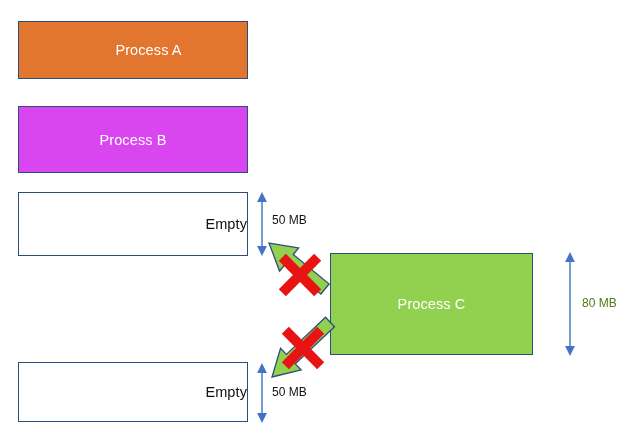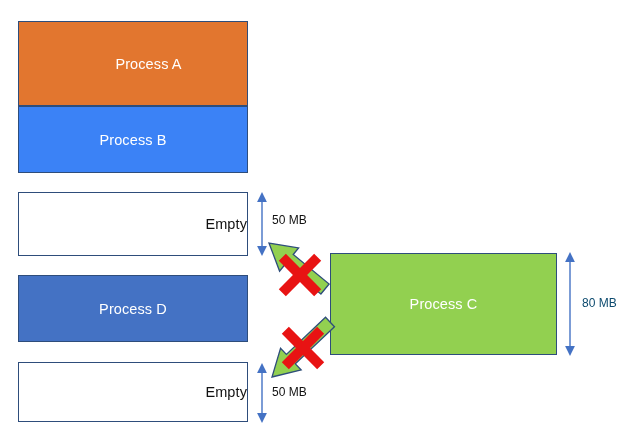--- a/index.html
+++ b/index.html
@@ -46,42 +46,39 @@
     height: 433px;
     overflow: visible;
     pointer-events: none;
   }
 </style>
 </head>
 <body>
 
 <div id="canvas">
 
-  <div class="mem-block filled" style="left: 18px; top: 21px; width: 230px; height: 85px; background: rgb(226, 118, 47); border-color: rgb(46, 77, 123); color: rgb(255, 255, 255); padding-left: 31px;">
+  <div class="mem-block filled" style="left: 18px; top: 21px; width: 230px; height: 58px; background: rgb(226, 118, 47); border-color: rgb(46, 77, 123); color: rgb(255, 255, 255); padding-left: 31px;">
     <span>Process A</span>
   </div>
-  <div class="mem-block filled" style="left: 18px; top: 106px; width: 230px; height: 67px; background: #3b82f6; border-color: rgb(46, 77, 123); color: rgb(255, 255, 255);">
+  <div class="mem-block filled" style="left: 18px; top: 106px; width: 230px; height: 67px; background: #d946ef; border-color: rgb(46, 77, 123); color: rgb(255, 255, 255);">
     <span>Process B</span>
   </div>
   <div class="mem-block empty" style="left: 18px; top: 192px; width: 230px; height: 64px; background: rgb(255, 255, 255); border-color: rgb(46, 77, 123); color: rgb(17, 17, 17);">
     <span>Empty</span>
   </div>
-  <div class="mem-block filled" style="left: 18px; top: 275px; width: 230px; height: 67px; background: rgb(68, 114, 196); border-color: rgb(46, 77, 123); color: rgb(255, 255, 255);">
-    <span>Process D</span>
-  </div>
   <div class="mem-block empty" style="left: 18px; top: 362px; width: 230px; height: 60px; background: rgb(255, 255, 255); border-color: rgb(46, 77, 123); color: rgb(17, 17, 17);">
     <span>Empty</span>
   </div>
 
-  <div class="mem-block filled" style="left: 330px; top: 253px; width: 227px; height: 102px; background: rgb(146, 208, 80); border-color: rgb(46, 77, 123); color: rgb(255, 255, 255);">
+  <div class="mem-block filled" style="left: 330px; top: 253px; width: 203px; height: 102px; background: rgb(146, 208, 80); border-color: rgb(46, 77, 123); color: rgb(255, 255, 255);">
     <span>Process C</span>
   </div>
 
   <div class="dim-label" style="left: 272px; top: 213px; color: rgb(17, 17, 17);">50 MB</div>
-  <div class="dim-label" style="left: 582px; top: 296px; color: #0c4a6e; text-align: center;">80 MB</div>
+  <div class="dim-label" style="left: 582px; top: 296px; color: #4d7c0f; text-align: center;">80 MB</div>
   <div class="dim-label" style="left: 272px; top: 385px; color: rgb(17, 17, 17);">50 MB</div>
 
   <svg class="overlay" viewBox="0 0 629 433">
     <defs>
       <marker id="dimArrowStart" markerWidth="7" markerHeight="7" refX="3.5" refY="3.5" orient="auto">
         <path d="M 7 0 L 0 3.5 L 7 7 z" fill="#4472C4"></path>
       </marker>
       <marker id="dimArrowEnd" markerWidth="7" markerHeight="7" refX="3.5" refY="3.5" orient="auto">
         <path d="M 0 0 L 7 3.5 L 0 7 z" fill="#4472C4"></path>
       </marker>

